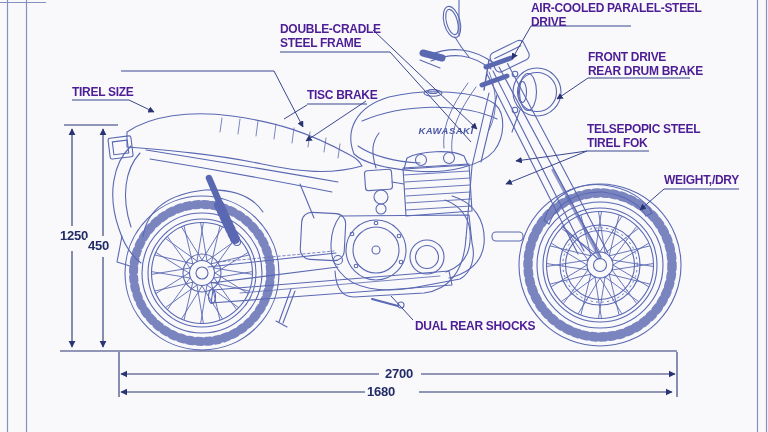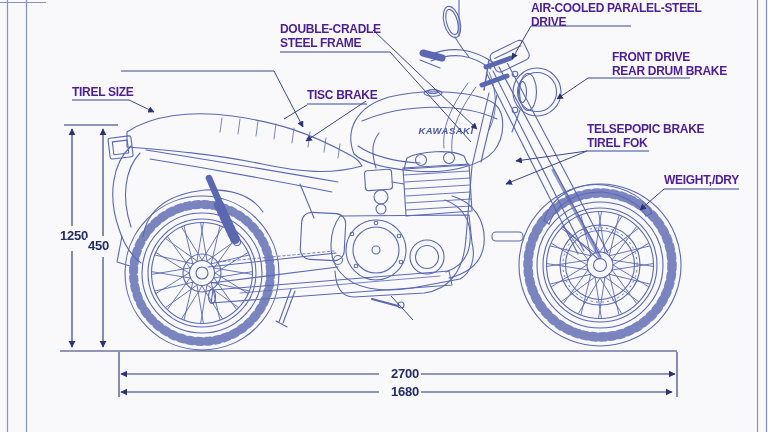--- a/index.html
+++ b/index.html
@@ -10,21 +10,21 @@
   .sheet svg{position:absolute;left:0;top:0;}
   .callout{
     position:absolute;color:#4c1d95;font-size:12px;font-weight:bold;
     letter-spacing:-0.3px;line-height:14px;white-space:nowrap;
   }
   .callout span{display:block;}
   .dim{
     position:absolute;color:#222c66;font-size:13px;font-weight:bold;
     letter-spacing:-0.2px;background:#f9f9fb;padding:0 2px;white-space:nowrap;
   }
-  .dim.center{text-align:right;}
+  .dim.center{text-align:left;}
 </style>
 </head>
 <body>
 
 <div class="sheet">
 
 <svg width="768" height="432" viewBox="0 0 768 432">
   <defs>
     <marker id="arr" viewBox="0 0 10 10" refX="9" refY="5" markerWidth="6.5" markerHeight="6.5" orient="auto-start-reverse">
       <path d="M0,0 L10,5 L0,10 z" fill="#2a3474"></path>
@@ -332,30 +332,33 @@
     <span>DOUBLE-CRADLE</span>
     <span>STEEL FRAME</span>
   </div>
   <div class="callout" style="left:307px;top:88px">
     <span>TISC BRAKE</span>
   </div>
   <div class="callout" style="left:531px;top:1px">
     <span>AIR-COOLED PARALEL-STEEL</span>
     <span>DRIVE</span>
   </div>
-  <div class="callout" style="left:612px;top:50px">
+  <div class="callout" style="left:588px;top:50px">
     <span>FRONT DRIVE</span>
     <span>REAR DRUM BRAKE</span>
   </div>
   <div class="callout" style="left:587px;top:122px">
-    <span>TELSEPOPIC BRAKE</span>
+    <span>TELSEPOPIC STEEL</span>
     <span>TIREL FOK</span>
   </div>
   <div class="callout" style="left:664px;top:173px">
     <span>WEIGHT,/DRY</span>
+  </div>
+  <div class="callout" style="left:415px;top:319px">
+    <span>DUAL REAR SHOCKS</span>
   </div>
 
   <span class="dim" style="left:58px;top:228px">1250</span>
   <span class="dim" style="left:86px;top:238px">450</span>
   <span class="dim center" style="left:383px;top:366px;width:34px">2700</span>
-  <span class="dim center" style="left:383px;top:384px;width:34px">1680</span>
+  <span class="dim center" style="left:365px;top:384px;width:34px">1680</span>
 
 </div>
 
 </body></html>

